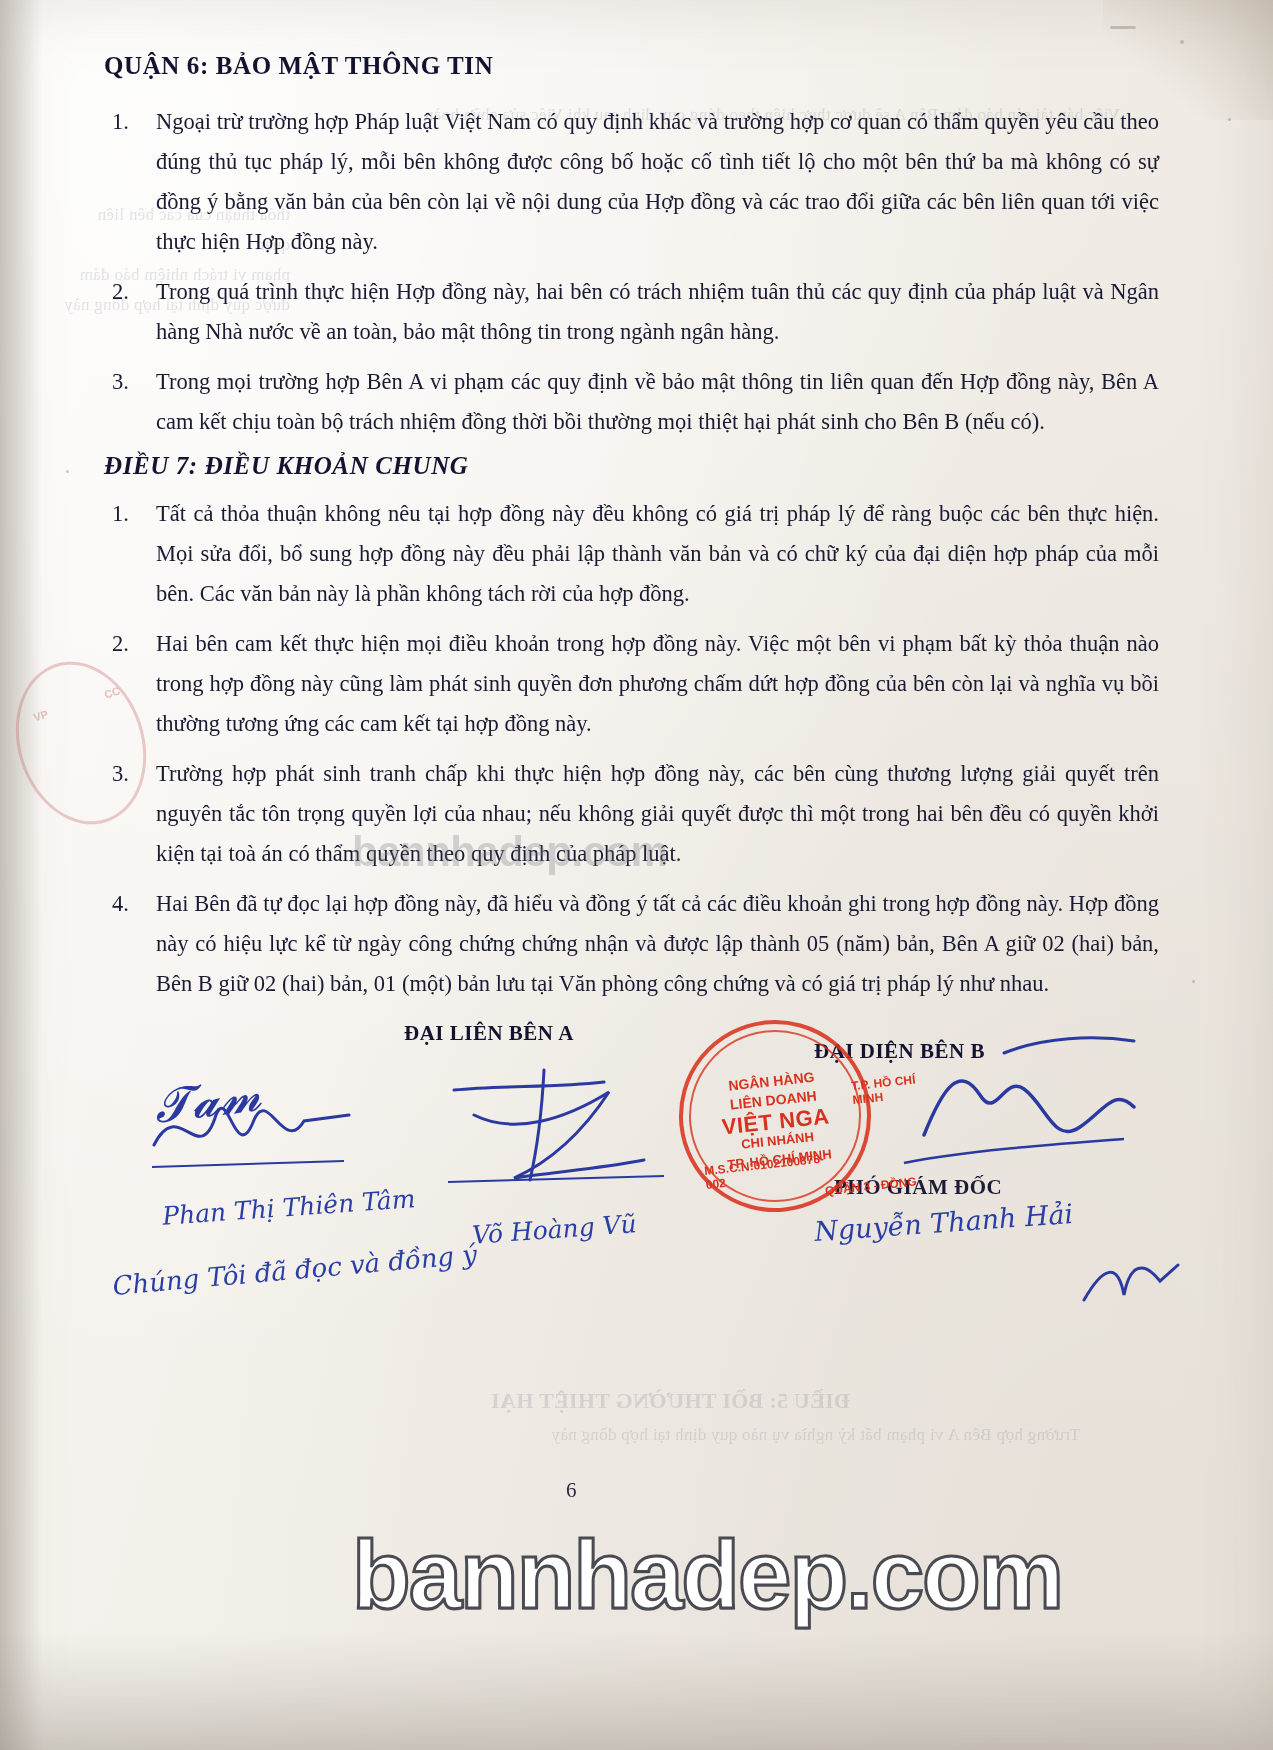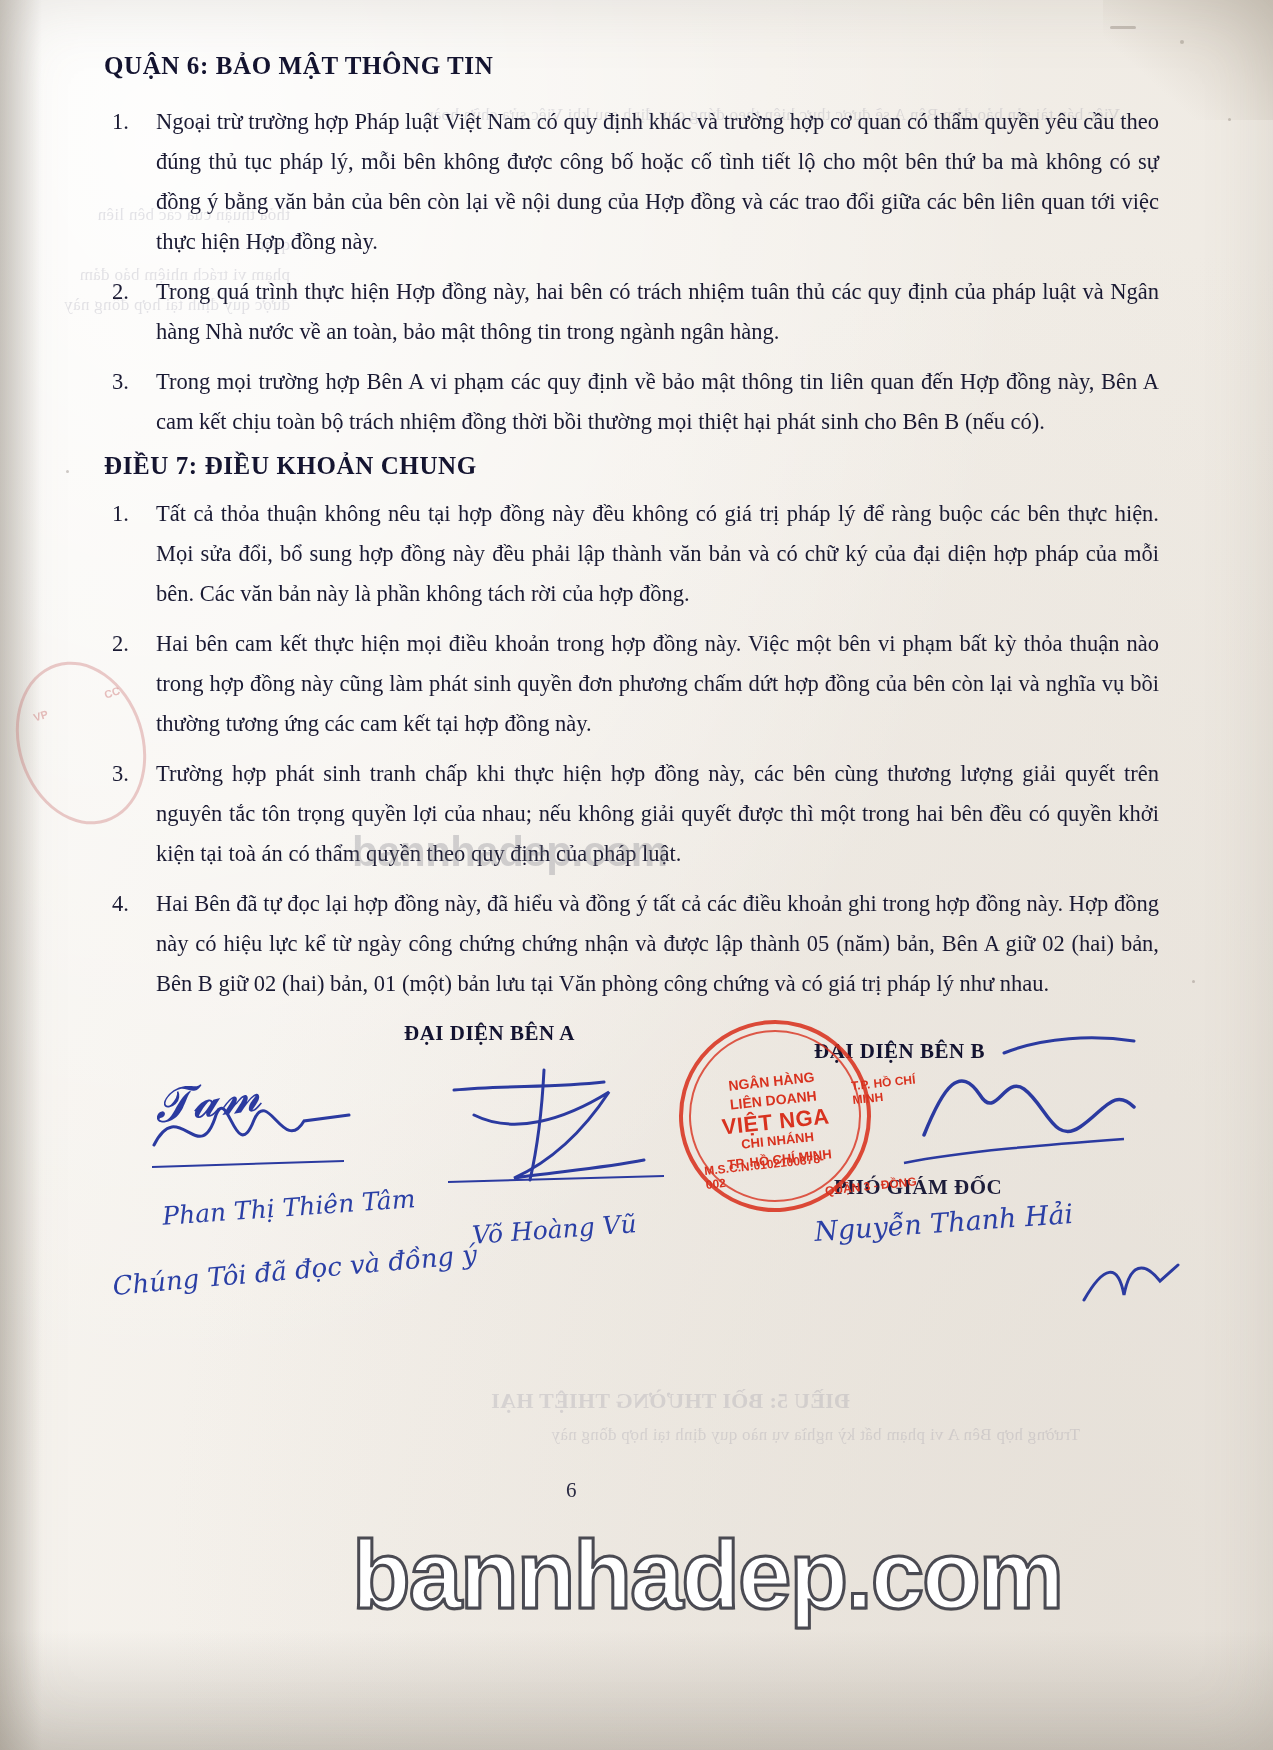--- a/index.html
+++ b/index.html
@@ -80,20 +80,21 @@
   h2.article {
     font-size: 25px;
     font-weight: bold;
     letter-spacing: 0.6px;
     margin: 0 0 22px 0;
     color: #141430;
   }
   h2.article.second {
     margin-top: 6px;
     margin-bottom: 14px;
+    font-style: italic;
   }
 
   ol.clauses {
     list-style: none;
     margin: 0;
     padding: 0;
   }
   ol.clauses li {
     position: relative;
     padding-left: 52px;
@@ -327,21 +328,21 @@
         <span>Trường hợp phát sinh tranh chấp khi thực hiện hợp đồng này, các bên cùng thương lượng giải quyết trên nguyên tắc tôn trọng quyền lợi của nhau; nếu không giải quyết được thì một trong hai bên đều có quyền khởi kiện tại toà án có thẩm quyền theo quy định của pháp luật.</span>
       </li>
       <li>
         <span class="num">4.</span>
         <span>Hai Bên đã tự đọc lại hợp đồng này, đã hiểu và đồng ý tất cả các điều khoản ghi trong hợp đồng này. Hợp đồng này có hiệu lực kể từ ngày công chứng chứng nhận và được lập thành 05 (năm) bản, Bên A giữ 02 (hai) bản, Bên B giữ 02 (hai) bản, 01 (một) bản lưu tại Văn phòng công chứng và có giá trị pháp lý như nhau.</span>
       </li>
     </ol>
   </div>
 
   <div class="sig-area">
-    <div class="sig-title a">ĐẠI DIỆN BÊN A</div>
+    <div class="sig-title a">ĐẠI LIÊN BÊN A</div>
     <div class="sig-title b">ĐẠI DIỆN BÊN B</div>
 
     <div class="hand sig-scrawl" style="left:50px; top:58px;">𝓣𝓪𝓶</div>
     <svg style="position:absolute; left:40px; top:60px;" width="230" height="110">
       <path d="M10,70 C35,20 55,95 72,40 C84,10 92,92 110,45 C124,12 140,80 160,46 L205,40" stroke="#2b3aa0" stroke-width="3" fill="none" stroke-linecap="round"></path>
       <path d="M8,92 L200,86" stroke="#2b3aa0" stroke-width="2" fill="none"></path>
     </svg>
 
     <svg style="position:absolute; left:330px; top:45px;" width="260" height="130">
       <path d="M20,30 C70,25 120,28 170,22" stroke="#2b3aa0" stroke-width="3" fill="none" stroke-linecap="round"></path>

